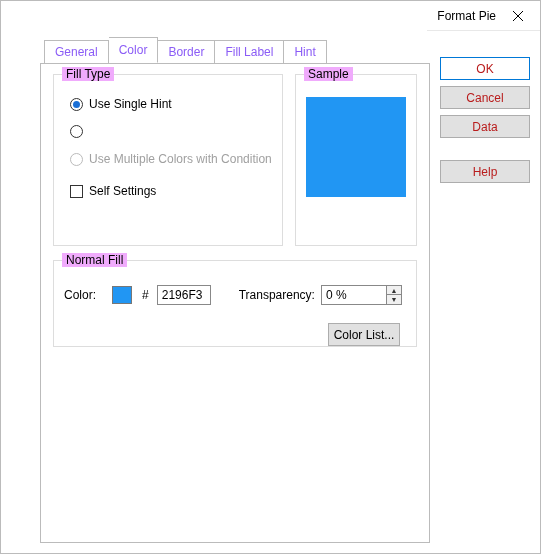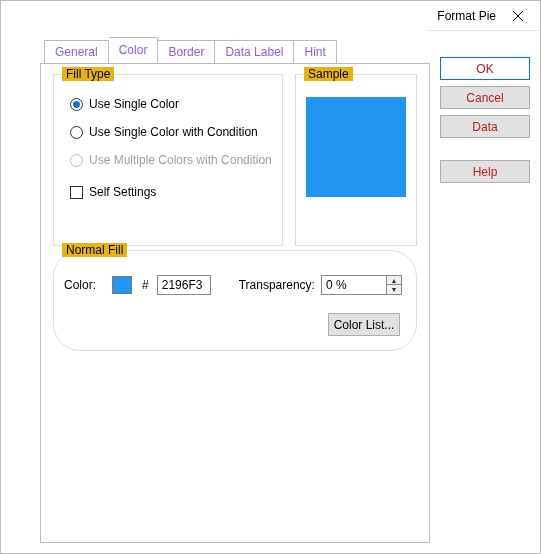--- a/index.html
+++ b/index.html
@@ -42,40 +42,40 @@
     border-bottom: 1px solid #fff; z-index: 2; top: 0; padding-top: 5px; padding-bottom: 5px;
   }
   .tabpanel {
     border: 1px solid #bbb; flex: 1; padding: 10px 12px; position: relative; z-index: 1;
   }
   .row1 { display: flex; gap: 12px; }
   .fieldset {
     border: 1px solid #ddd; position: relative; padding: 14px 10px 10px 10px;
   }
   .fieldset .legend {
-    position: absolute; top: -8px; left: 8px; background: #eab308; padding: 0 4px; color: #000;
+    position: absolute; top: -8px; left: 8px; background: #f0abfc; padding: 0 4px; color: #000;
   }
   .filltype { width: 230px; height: 172px; }
   .sample { flex: 1; height: 172px; }
   .radio-row { display: flex; align-items: center; gap: 6px; margin: 8px 0 14px 6px; }
   .radio {
     width: 13px; height: 13px; border: 1px solid #333; border-radius: 50%; display: inline-flex;
     align-items: center; justify-content: center; background: #fff;
   }
   .radio.checked::after { content: ""; width: 7px; height: 7px; border-radius: 50%; background: #1a6fd6; }
   .radio.disabled { border-color: #bbb; }
   .radio-label.disabled { color: #a0a0a0; }
   .checkbox {
     width: 13px; height: 13px; border: 1px solid #333; background: #fff; display: inline-block;
   }
   .check-row { display: flex; align-items: center; gap: 6px; margin: 18px 0 0 6px; }
   .swatch {
     width: 100px; height: 100px; background: #2196f3; margin: 8px auto 0 auto;
   }
-  .normalfill { margin-top: 4px; padding-bottom: 14px; border-radius: 27px; }
+  .normalfill { margin-top: 14px; padding-bottom: 0; }
   .nf-row { display: flex; align-items: center; gap: 6px; margin-top: 10px; }
   .color-chip {
     width: 20px; height: 18px; background: #2196f3; border: 1px solid #777; cursor: pointer;
     margin-left: 10px;
   }
   .hash { margin: 0 2px 0 4px; }
   .textin {
     height: 20px; border: 1px solid #888; padding: 1px 4px; background: #fff;
   }
   .hexin { width: 54px; }
@@ -107,36 +107,35 @@
       </svg>
     </div>
   </div>
 
   <div class="body">
     <div class="left">
       <div class="tabs">
         <div class="tab">General</div>
         <div class="tab active">Color</div>
         <div class="tab">Border</div>
-        <div class="tab">Data Label</div>
+        <div class="tab">Fill Label</div>
         <div class="tab">Hint</div>
       </div>
       <div class="tabpanel">
 
         <div class="row1">
           <div class="fieldset filltype">
             <div class="legend">Fill Type</div>
 
             <div class="radio-row">
               <span class="radio checked"></span>
-              <span class="radio-label">Use Single Color</span>
+              <span class="radio-label">Use Single Hint</span>
             </div>
             <div class="radio-row">
               <span class="radio"></span>
-              <span class="radio-label">Use Single Color with Condition</span>
             </div>
             <div class="radio-row">
               <span class="radio disabled"></span>
               <span class="radio-label disabled">Use Multiple Colors with Condition</span>
             </div>
 
             <div class="check-row">
               <span class="checkbox"></span>
               <span>Self Settings</span>
             </div>

